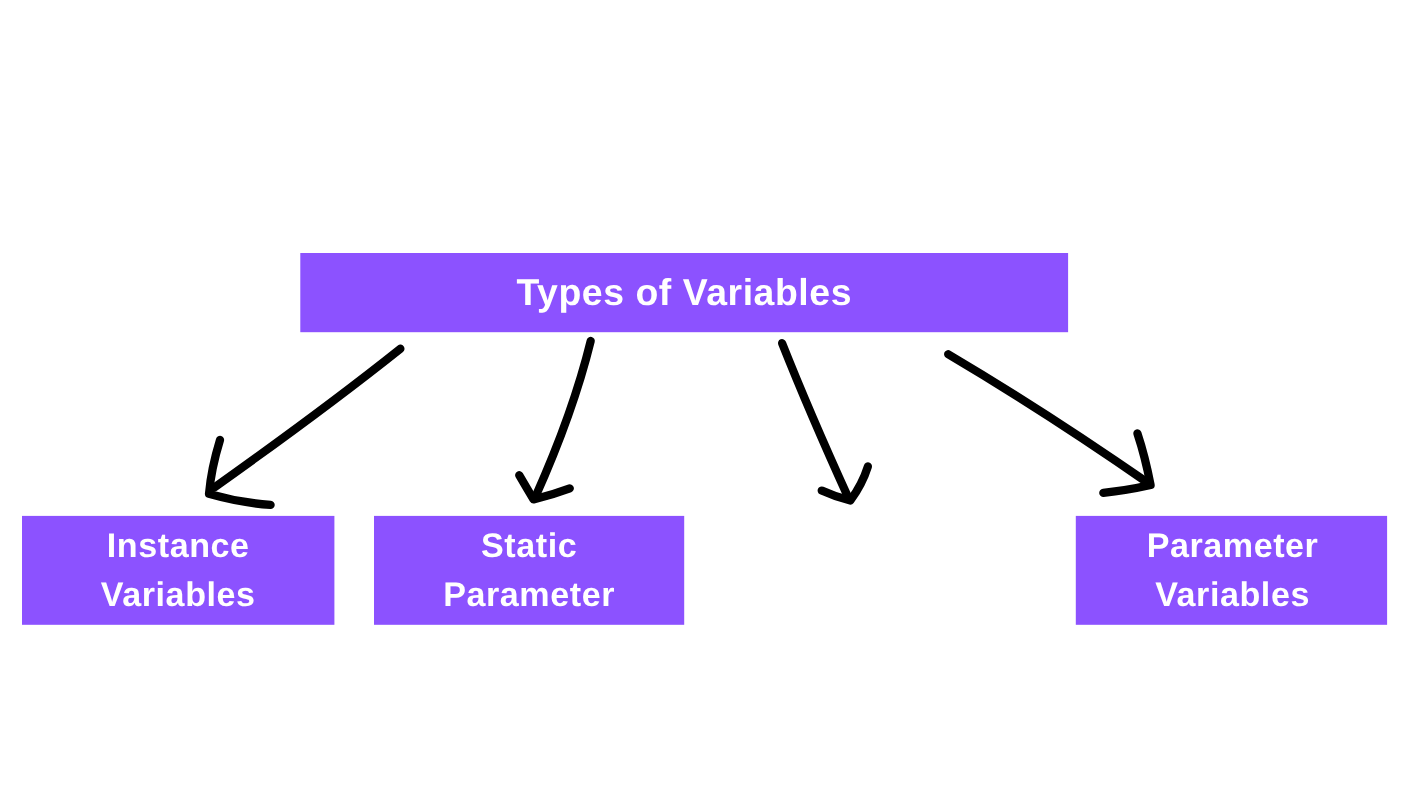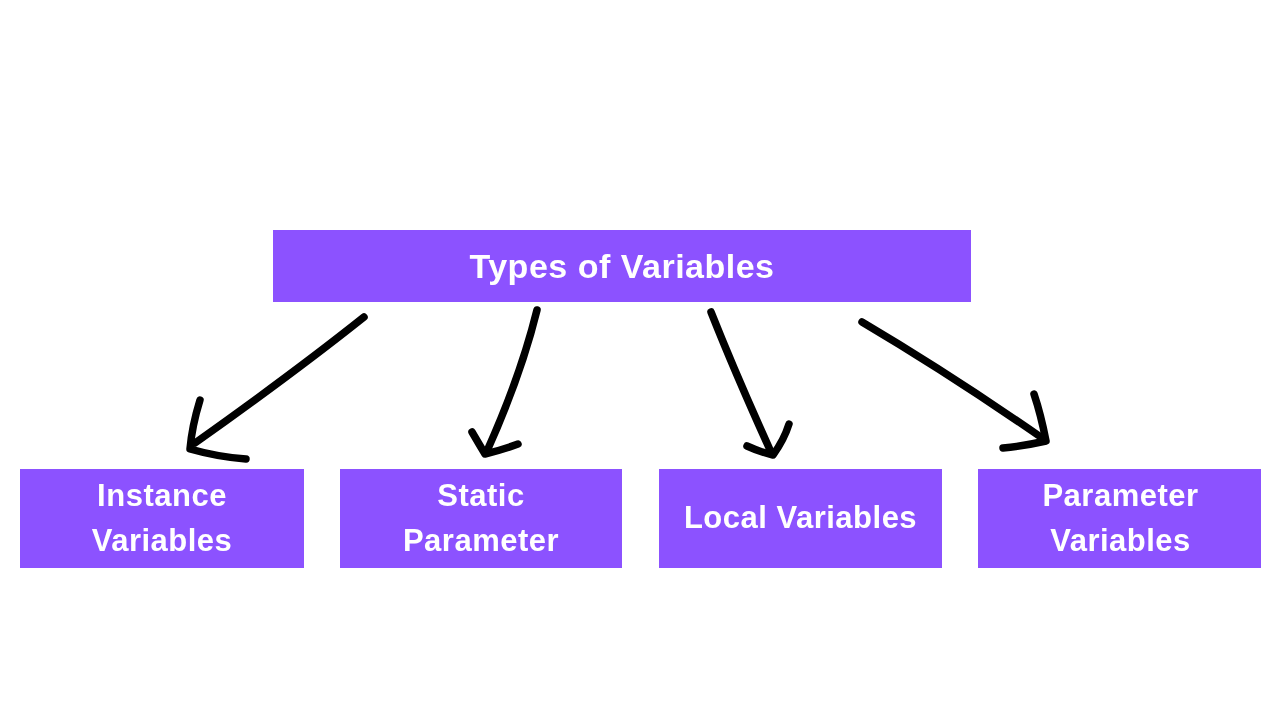--- a/index.html
+++ b/index.html
@@ -96,21 +96,18 @@
   </svg>
 
   <div class="node child-node child-1">
     <span>Instance Variables</span>
   </div>
 
   <div class="node child-node child-2">
     <span>Static Parameter</span>
   </div>
 
-  <div class="node child-node child-3">
-    <span>Local Variables</span>
-  </div>
 
   <div class="node child-node child-4">
     <span>Parameter Variables</span>
   </div>
 
 </div>
 
 </body></html>

